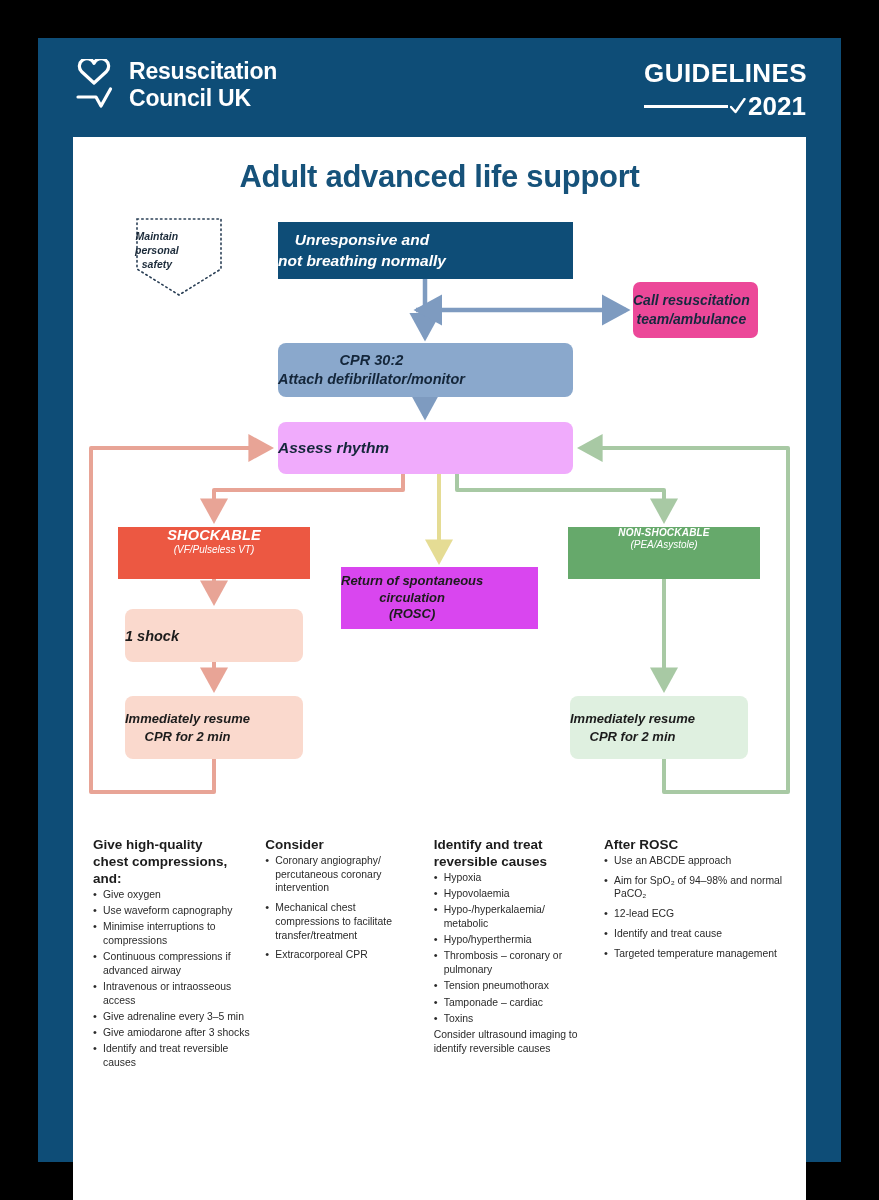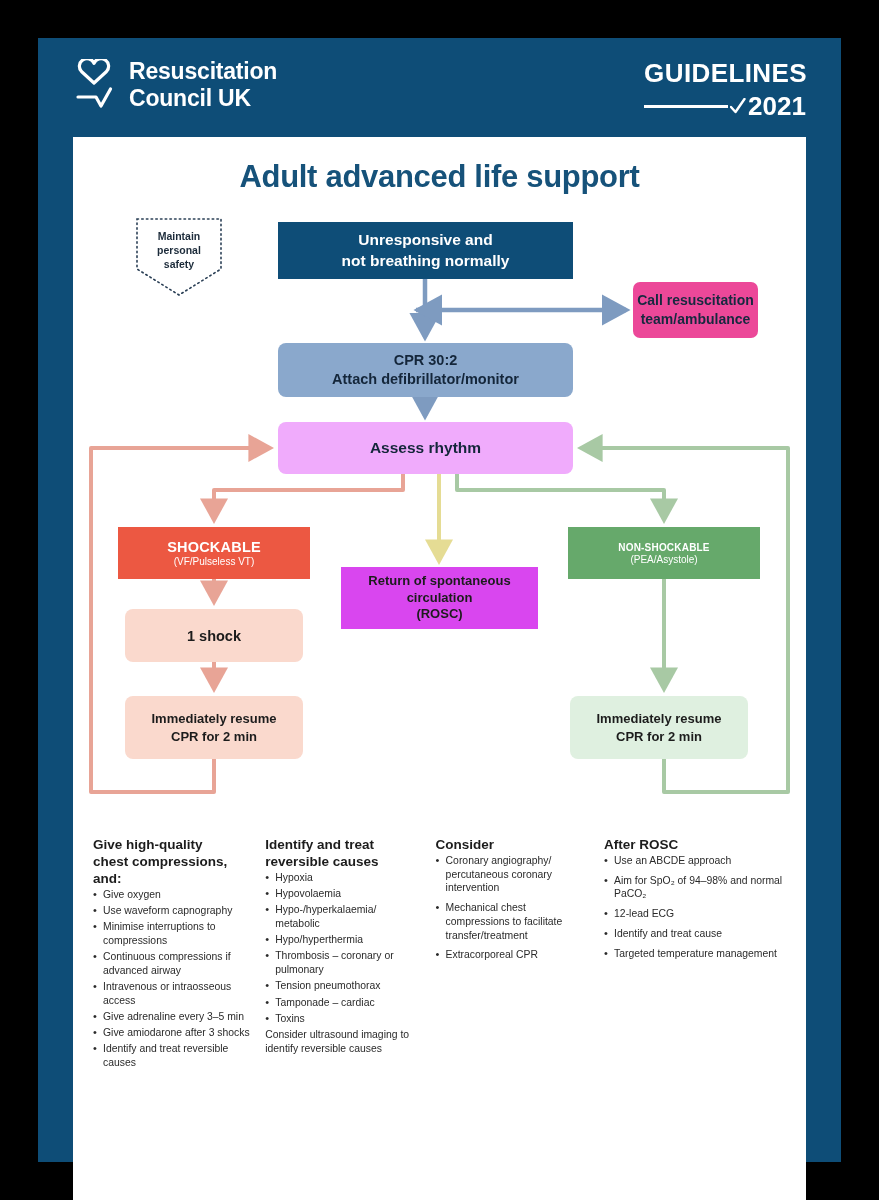--- a/index.html
+++ b/index.html
@@ -62,22 +62,23 @@
     text-align: center; color: #16527a;
     font-size: 31px; font-weight: bold; letter-spacing: -0.3px;
   }
 
   
   .flow { position: absolute; left: 0; top: 0; width: 733px; height: 700px; }
   .flow svg { position: absolute; left: 0; top: 0; }
 
   .node {
     position: absolute;
-    display: flex; align-items: center; justify-content: center;
+    display: flex; align-items: center; 
     text-align: center;
+    font-style: italic;
   }
   .node .lbl { white-space: pre-line; }
 
   .n-unresponsive {
     left: 205px; top: 85px; width: 295px; height: 57px;
     background: #0e4d77; color: #ffffff;
     font-size: 15.5px; font-weight: bold; line-height: 1.32;
   }
   .n-call {
     left: 560px; top: 145px; width: 125px; height: 56px;
@@ -321,45 +322,45 @@
             <li>Use waveform capnography</li>
             <li>Minimise interruptions to compressions</li>
             <li>Continuous compressions if advanced airway</li>
             <li>Intravenous or intraosseous access</li>
             <li>Give adrenaline every 3–5 min</li>
             <li>Give amiodarone after 3 shocks</li>
             <li>Identify and treat reversible causes</li>
           </ul>
         </div>
 
+        <div class="col col-3">
+          <h3>Consider</h3>
+          <ul>
+            <li>Coronary angiography/ percutaneous coronary intervention</li>
+            <li>Mechanical chest compressions to facilitate transfer/treatment</li>
+            <li>Extracorporeal CPR</li>
+          </ul>
+        </div>
+
         <div class="col col-2">
           <h3>Identify and treat
 reversible causes</h3>
           <ul>
             <li>Hypoxia</li>
             <li>Hypovolaemia</li>
             <li>Hypo-/hyperkalaemia/ metabolic</li>
             <li>Hypo/hyperthermia</li>
             <li>Thrombosis – coronary or pulmonary</li>
             <li>Tension pneumothorax</li>
             <li>Tamponade – cardiac</li>
             <li>Toxins</li>
           </ul>
           <div class="footnote">Consider ultrasound imaging to identify reversible causes</div>
         </div>
 
-        <div class="col col-3">
-          <h3>Consider</h3>
-          <ul>
-            <li>Coronary angiography/ percutaneous coronary intervention</li>
-            <li>Mechanical chest compressions to facilitate transfer/treatment</li>
-            <li>Extracorporeal CPR</li>
-          </ul>
-        </div>
-
         <div class="col col-4">
           <h3>After ROSC</h3>
           <ul>
             <li>Use an ABCDE approach</li>
             <li>Aim for SpO₂ of 94–98% and normal PaCO₂</li>
             <li>12-lead ECG</li>
             <li>Identify and treat cause</li>
             <li>Targeted temperature management</li>
           </ul>
         </div>

